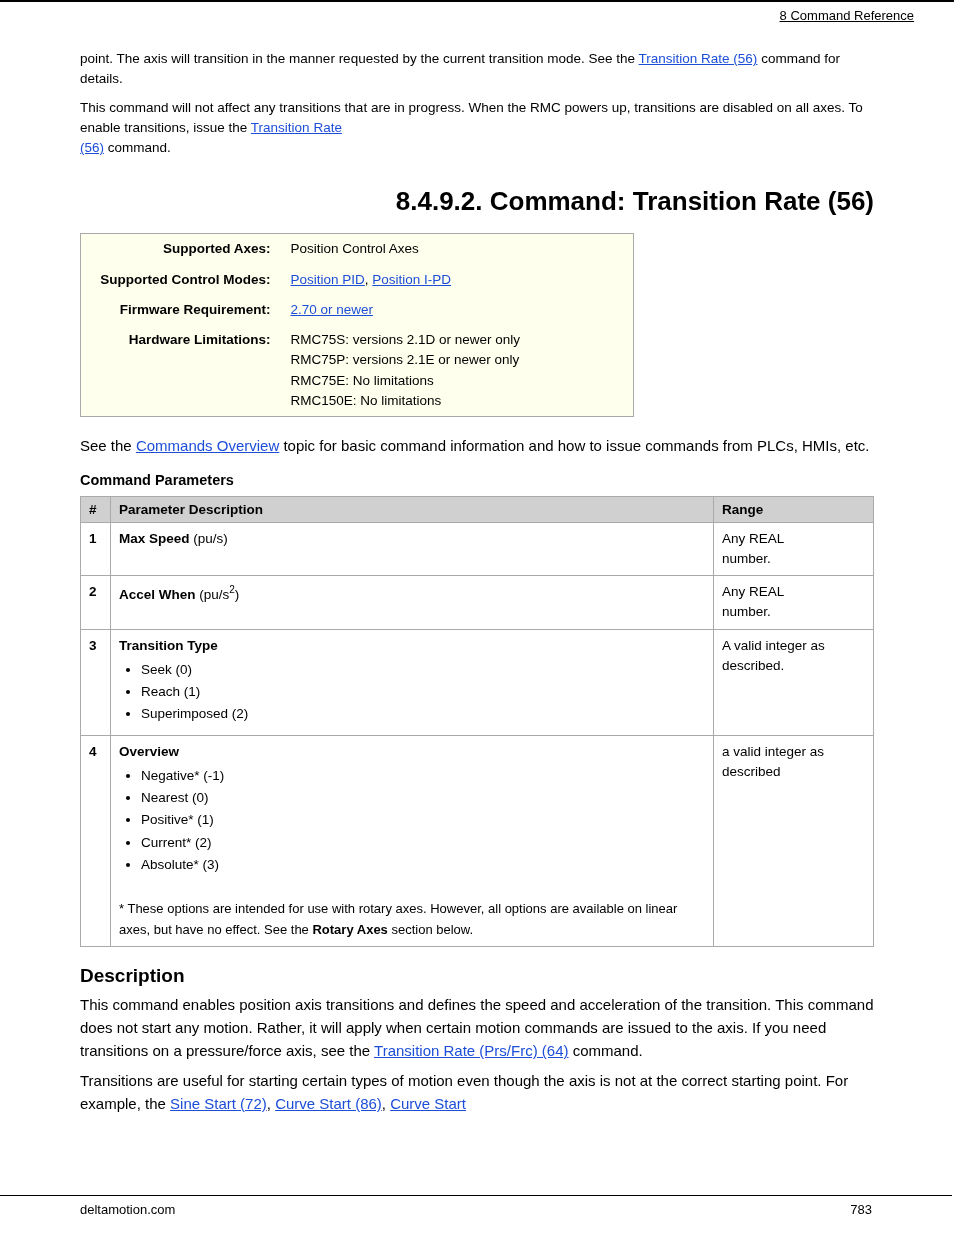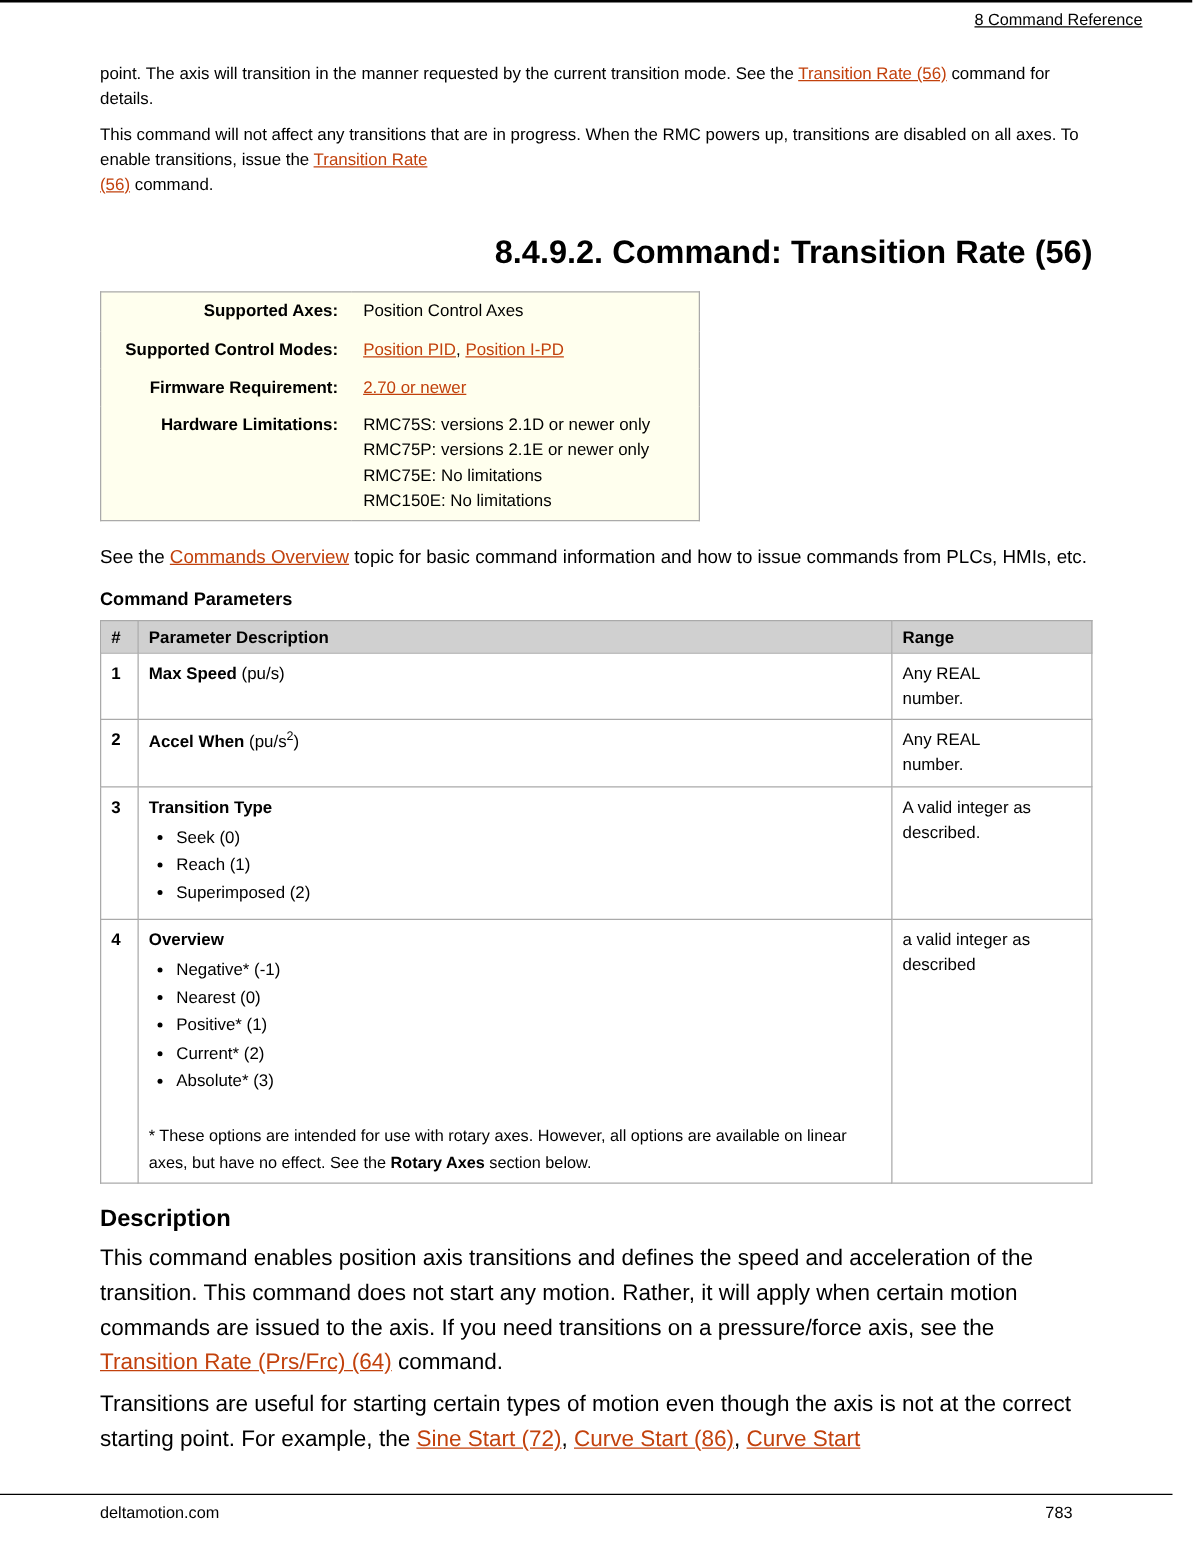--- a/index.html
+++ b/index.html
@@ -28,35 +28,35 @@
     }
     .content-area {
       padding: 10px 80px 40px 80px;
     }
     .intro-text {
       margin-bottom: 8px;
       line-height: 1.5;
       font-size: 13.5px;
     }
     .intro-text a, .link {
-      color: #c2410c;
+      color: #1d4ed8;
       text-decoration: underline;
       cursor: pointer;
     }
     .section-title {
       font-size: 26px;
       font-weight: bold;
       margin: 28px 0 16px 0;
       color: #000;
       text-align: right;
     }
     .info-table {
       border: 1px solid #aaa;
       background: #ffffee;
-      width: 480px;
+      width: 554px;
       margin-bottom: 18px;
       border-collapse: collapse;
     }
     .info-table td {
       padding: 5px 10px;
       font-size: 13.5px;
       vertical-align: top;
       line-height: 1.5;
     }
     .info-table td.label-col {
@@ -113,29 +113,29 @@
     }
     .bullet-list li {
       margin-bottom: 2px;
     }
     .desc-section-title {
       font-weight: bold;
       font-size: 19px;
       margin-bottom: 6px;
     }
     .desc-text {
-      font-size: 18px;
+      font-size: 15px;
       line-height: 1.55;
       margin-bottom: 6px;
     }
     .footer {
       position: absolute;
       bottom: 18px;
       left: 0;
-      right: 16px;
+      right: 2px;
       display: flex;
       justify-content: space-between;
       padding: 0 80px;
       border-top: 1px solid #000;
       padding-top: 6px;
       font-size: 13px;
     }
     .param-bold { font-weight: bold; }
     sup { font-size: 10px; vertical-align: super; }
     .note-text { font-size: 13px; line-height: 1.5; font-style: normal; }

